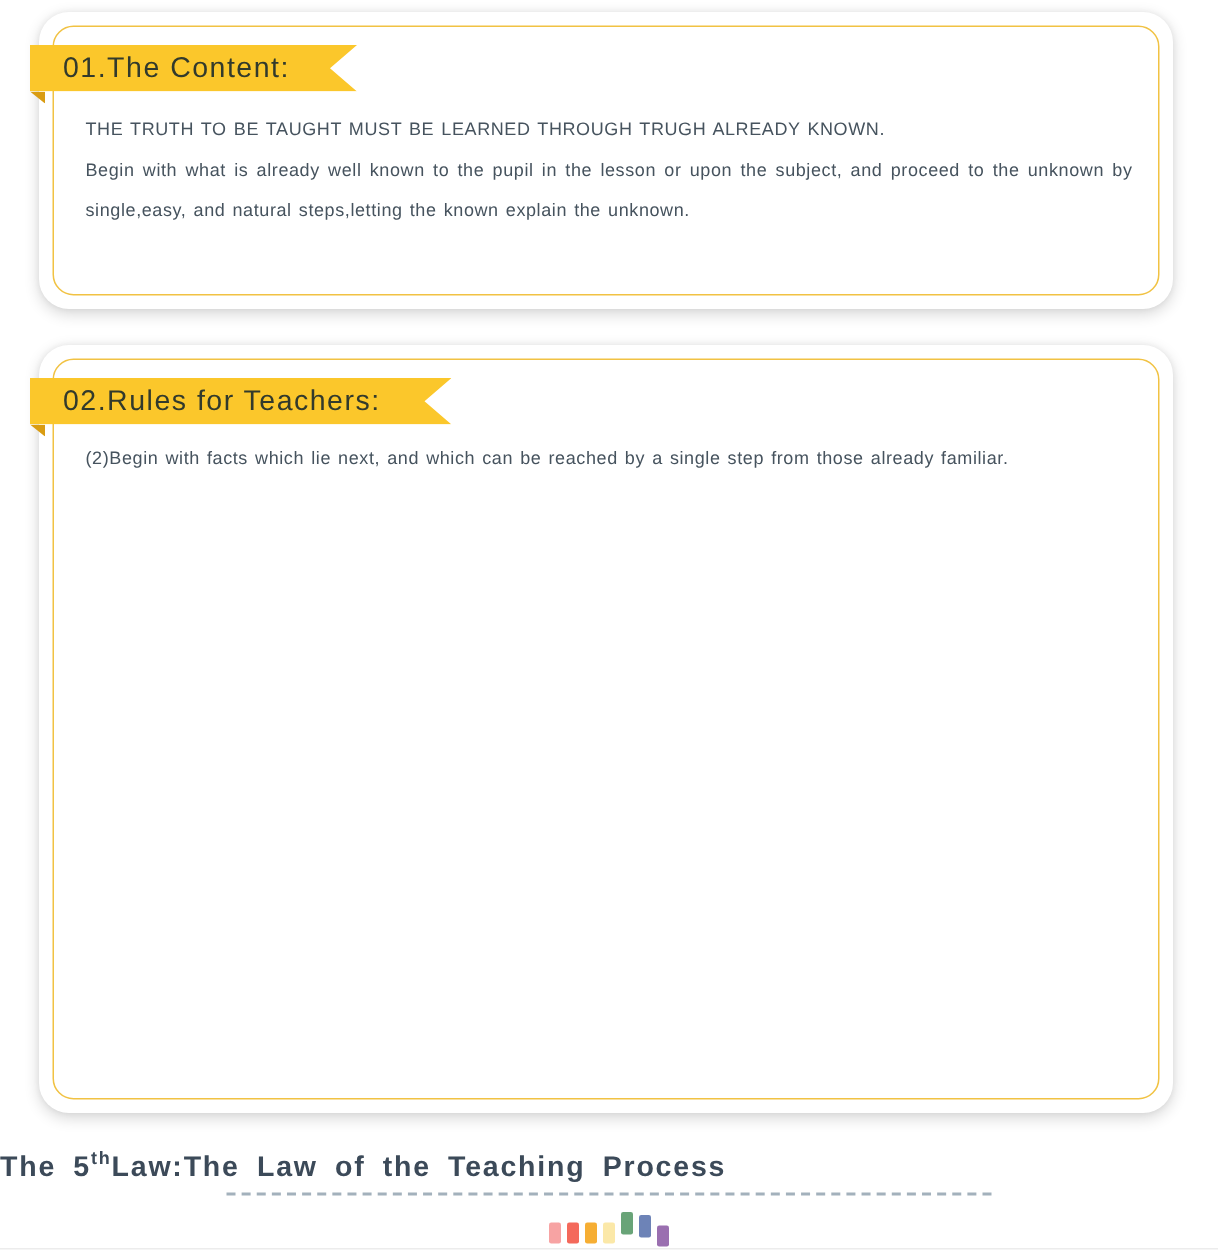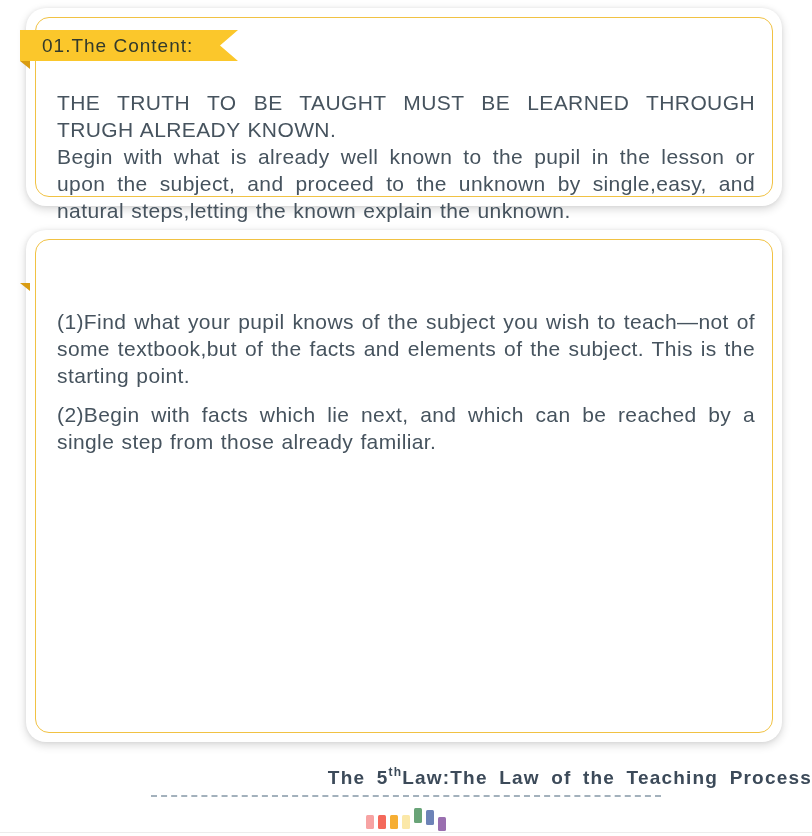--- a/index.html
+++ b/index.html
@@ -22,31 +22,31 @@
             padding-left:22px; padding-right:34px;
             clip-path:polygon(0 0, 100% 0, calc(100% - 18px) 50%, 100% 100%, 0 100%);
             font-size:19px; letter-spacing:1px; color:#323a2c; }
   .ribbon-1 { width:218px; }
   .ribbon-2 { width:281px; }
   .ribbon-fold { position:absolute; left:-6px; top:53px; width:10px; height:8px; z-index:2;
                  background:#d99c12; clip-path:polygon(0 0, 100% 0, 100% 100%); }
 
   
   .card-content { position:absolute; left:31px; right:27px; z-index:2;
-                  color:#46535e; font-size:21px; line-height:27px;
+                  color:#46535e; font-size:12px; line-height:27px;
                   letter-spacing:0.4px; word-spacing:1px;
-                  text-align:justify;margin-top:16px; }
+                  text-align:justify; }
   .card-1 .card-content { top:65px; }
   .card-2 .card-content { top:62px; }
   .card-content p { margin:0 0 12px 0; }
   .card-content p:last-child { margin-bottom:0; }
   .lead-line { display:block; }
 
   
-  .footer-title { position:absolute; top:766px; left:0; width:100%; text-align:right;
+  .footer-title { position:absolute; top:766px; left:0; width:100%; text-align:left;
                   font-size:19px; font-weight:700; color:#3c4a59;
                   letter-spacing:1.2px; word-spacing:5px; }
   .footer-title sup { font-size:12px; position:relative; top:-1px; font-weight:700; }
   .dashed-line { position:absolute; top:795px; left:151px; width:510px; height:0;
                  border-top:2px dashed #a3b1bc; }
   .bars { position:absolute; top:806px; left:0; width:100%; height:28px;
           display:flex; justify-content:center; align-items:flex-start; gap:4px; }
   .bar { display:block; width:8px; border-radius:1.5px; }
   .bottom-divider { position:absolute; top:832px; left:0; width:100%; height:0;
                     border-top:1px solid #ececec; }
@@ -62,23 +62,25 @@
       <span>01.The Content:</span>
     </div>
     <span class="ribbon-fold"></span>
     <div class="card-content">
       <p><span class="lead-line">THE TRUTH TO BE TAUGHT MUST BE LEARNED THROUGH TRUGH ALREADY KNOWN.</span><span>Begin with what is already well known to the pupil in the lesson or upon the subject, and proceed to the unknown by single,easy, and natural steps,letting the known explain the unknown.</span></p>
     </div>
   </section>
 
   <section class="card card-2">
     <div class="card-inner"></div>
+    <div class="ribbon ribbon-2">
+      <span>02.Rules for Teachers:</span>
+    </div>
     <span class="ribbon-fold"></span>
     <div class="card-content">
-      <p>(1)Find what your pupil knows of the subject you wish to teach—not of some textbook,but of the facts and elements of the subject. This is the starting point.</p>
       <p>(2)Begin with facts which lie next, and which can be reached by a single step from those already familiar.</p>
     </div>
   </section>
 
   <h2 class="footer-title"><span>The 5</span><sup>th</sup><span>Law:The Law of the Teaching Process</span></h2>
   <div class="dashed-line"></div>
   <div class="bars">
       <span class="bar" style="background: rgb(247, 163, 163); margin-top: 9px; height: 14px;"></span>
       <span class="bar" style="background: rgb(244, 105, 91); margin-top: 9px; height: 14px;"></span>
       <span class="bar" style="background: rgb(246, 174, 51); margin-top: 9px; height: 14px;"></span>

